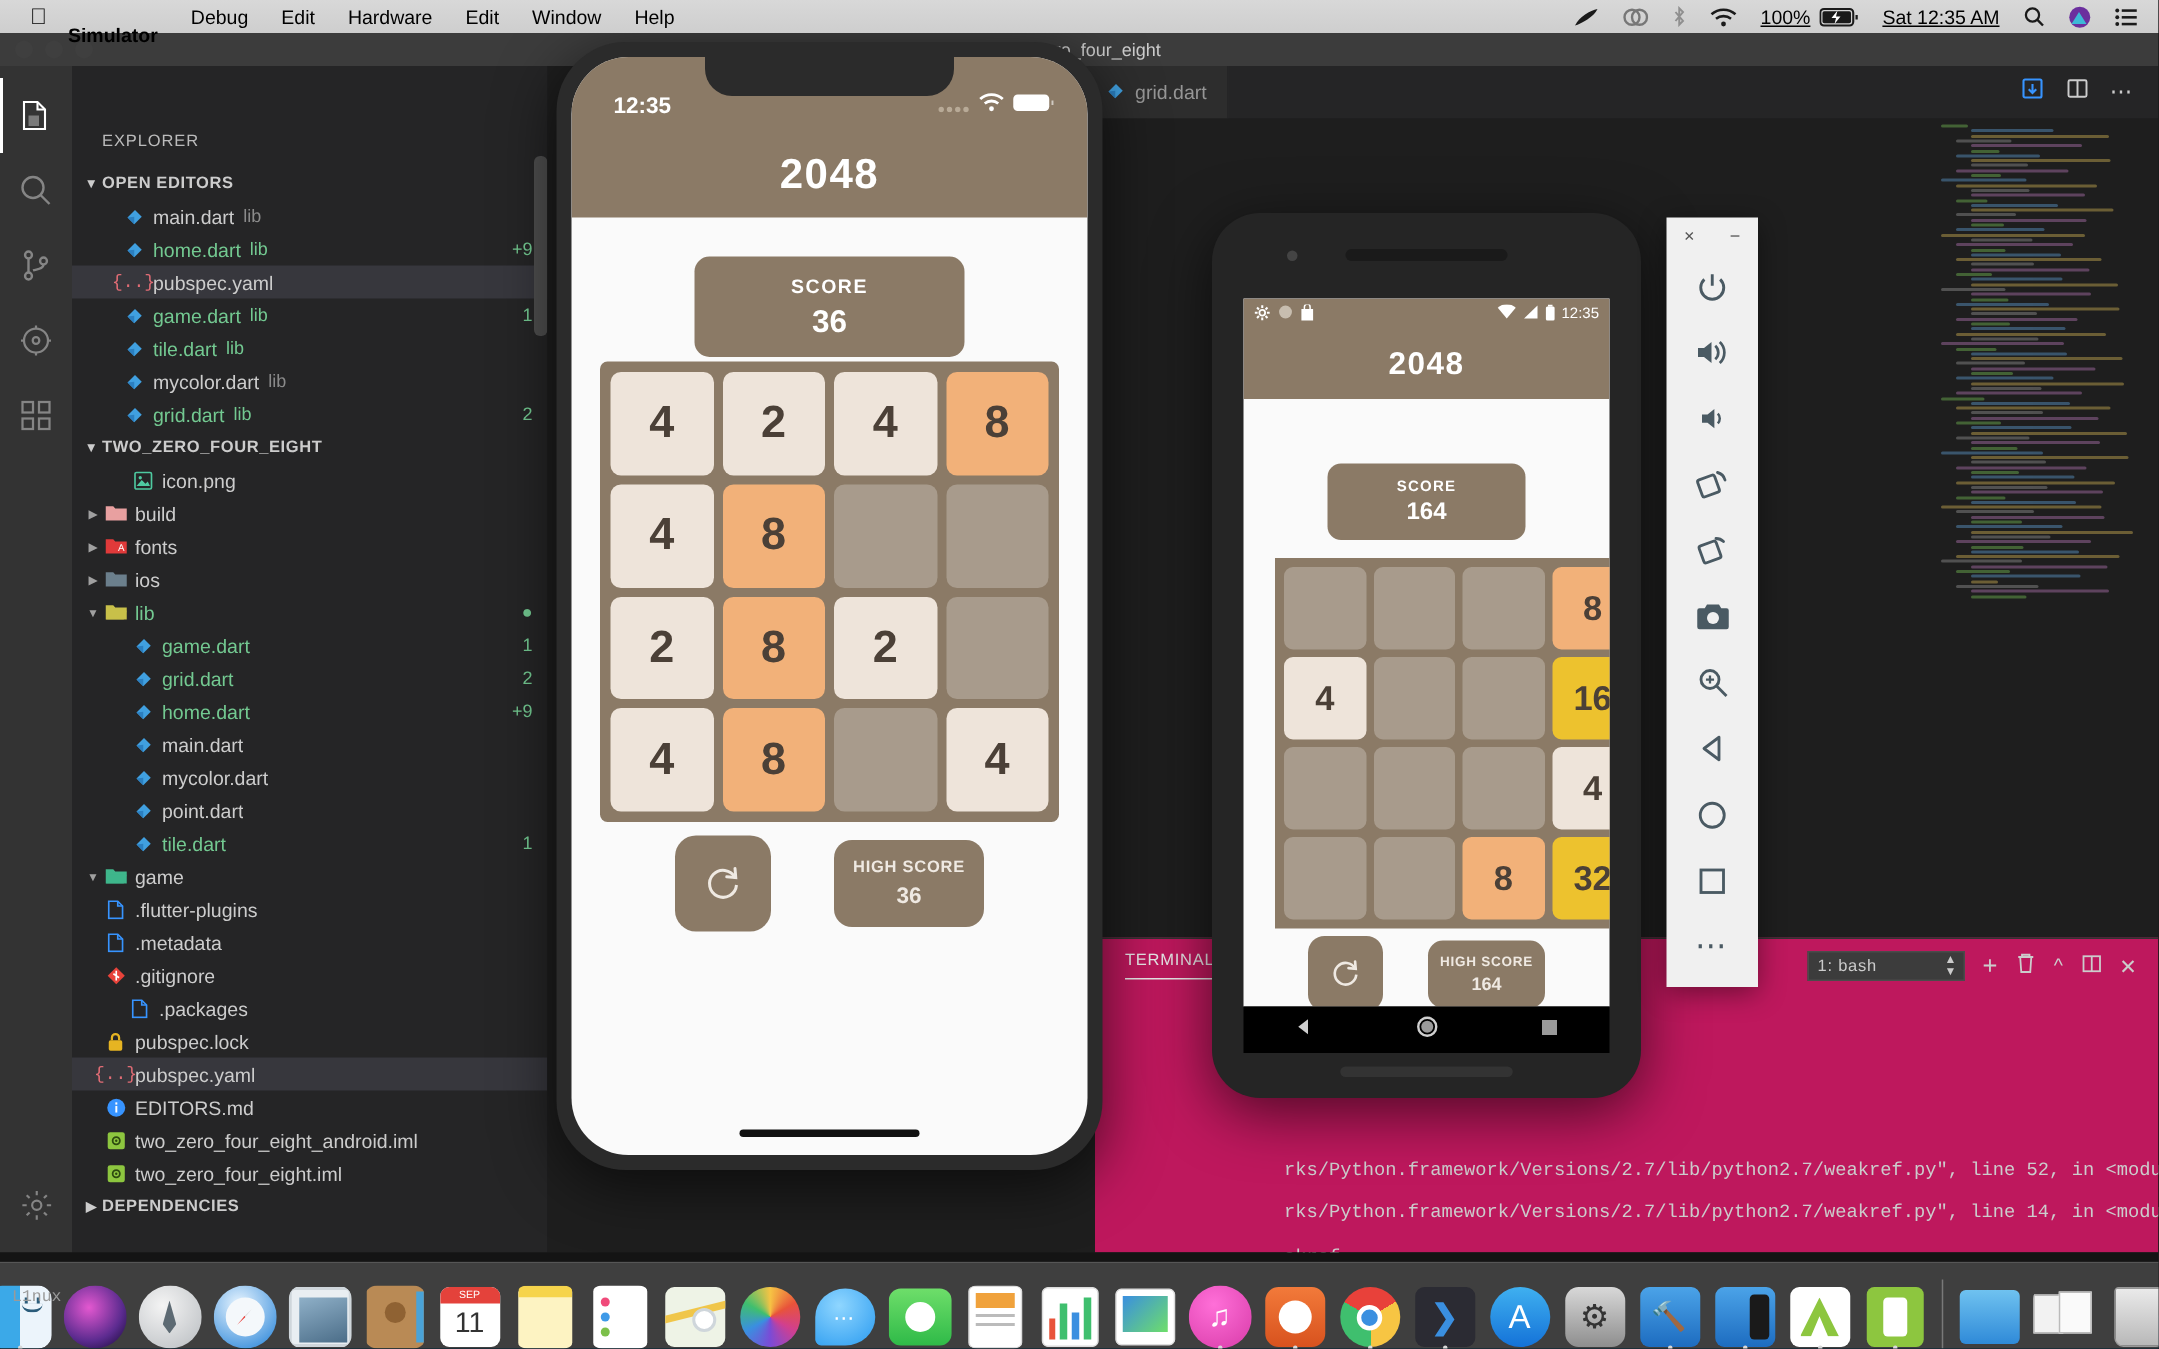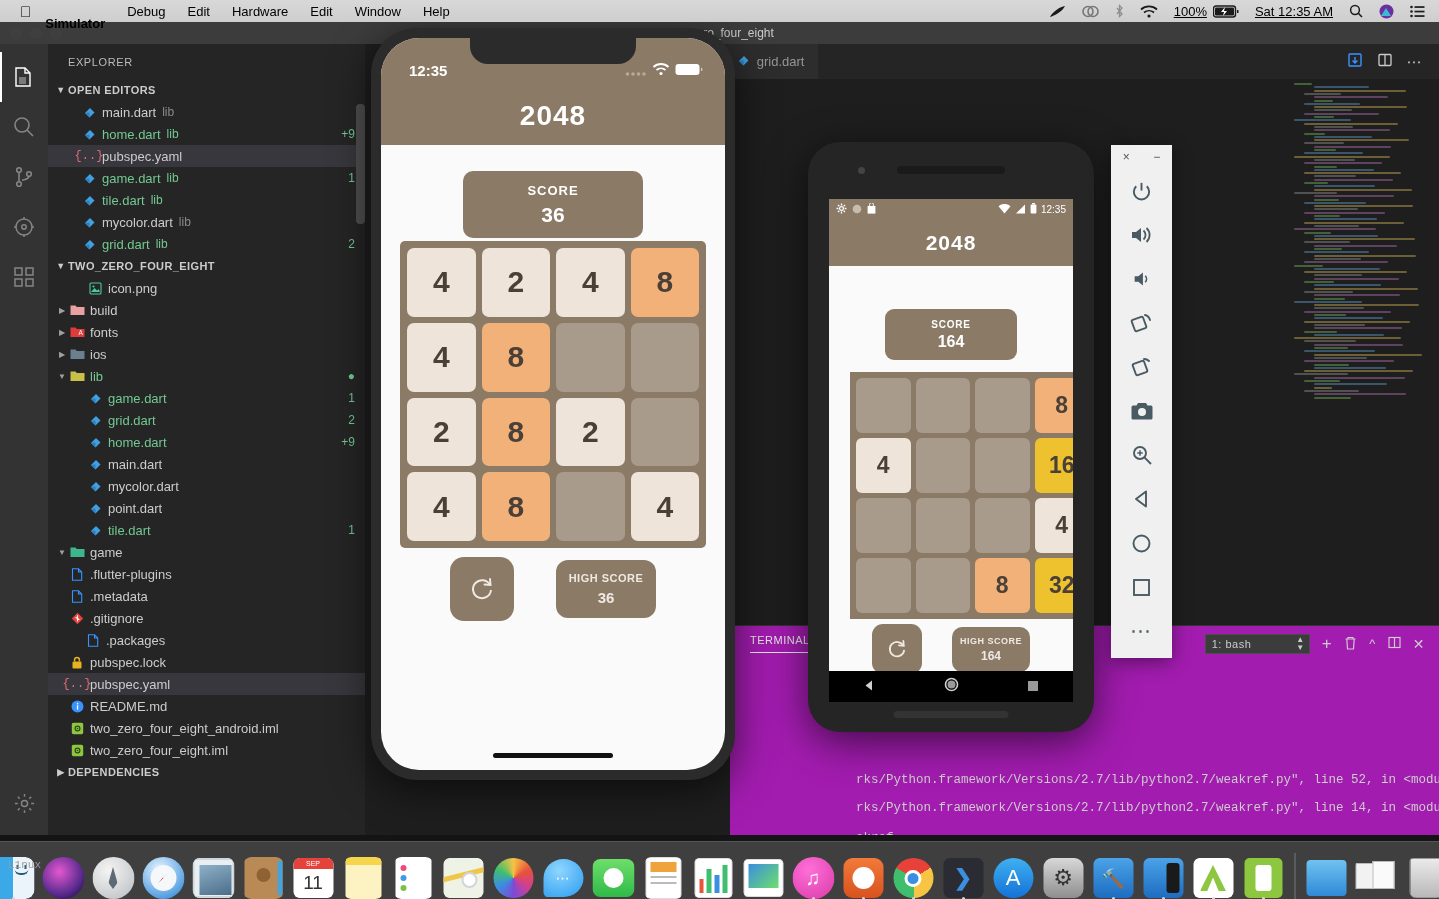--- a/index.html
+++ b/index.html
@@ -32,21 +32,21 @@
     padding-top:8px; }
   .act-ic { width:48px; height:50px; display:flex; align-items:center;
     justify-content:center; color:#858585; }
   .act-ic.active { color:#ffffff; box-shadow:inset 2px 0 0 #fff; }
   .act-bottom { margin-top:auto; padding-bottom:14px; }
 
   
   .explorer { position:absolute; left:48px; top:22px; width:317px; bottom:0;
     background:#252526; color:#cccccc; font-size:13px; overflow:hidden; }
   .exp-title { height:35px; display:flex; align-items:center; padding-left:20px;
-    font-size:11px; letter-spacing:.6px; color:#bbbbbb; }
+    font-size:11px; letter-spacing:.6px; color:#bbbbbb;margin-top:32px; }
   .section-hdr { height:22px; display:flex; align-items:center; font-size:11px;
     font-weight:bold; letter-spacing:.4px; color:#cccccc; padding-left:6px; }
   .section-hdr .tw { width:14px; text-align:center; font-size:9px; color:#cccccc; }
   .row { height:22px; display:flex; align-items:center; font-size:13px;
     color:#cccccc; position:relative; white-space:nowrap; }
   .row.sel { background:#37373d; }
   .row .tw { width:12px; text-align:center; font-size:8px; color:#a0a0a0; flex:0 0 12px; }
   .row .ic { width:18px; display:flex; justify-content:center; align-items:center;
     flex:0 0 18px; margin-right:4px; }
   .row .nm { overflow:hidden; text-overflow:ellipsis; }
@@ -67,21 +67,21 @@
     padding:0 16px; color:#cccccc; }
 
   .code { position:absolute; left:0; top:35px; right:0; bottom:0; background:#1e1e1e;
     font-family:"Liberation Mono", monospace; font-size:13px; color:#6A9955; }
   .codeline { position:absolute; white-space:pre; }
   .minimap { position:absolute; right:0; top:0; width:149px; height:330px; opacity:.85;}
   .mm-row { position:absolute; height:2px; border-radius:1px; }
 
   
   .term { position:absolute; left:365px; right:0; bottom:0; height:210px;
-    background:#a21caf; border-top:1px solid #333; }
+    background:#be185d; border-top:1px solid #333; }
   .term-hdr { height:35px; display:flex; align-items:center; color:#e7e7e7;
     font-size:11px; letter-spacing:.5px; padding-left:20px; }
   .term-hdr .tlabel { color:#e7e7e7; border-bottom:1px solid #e7e7e7; padding-bottom:6px;}
   .term-right { margin-left:auto; display:flex; align-items:center; gap:12px;
     padding-right:14px; color:#cccccc; }
   .term-select { background:#3c3c3c; color:#ccc; border:1px solid #4b4b4b;
     font-size:11px; height:20px; padding:0 18px 0 6px; display:flex; align-items:center;
     width:105px; position:relative;}
   .term-select .arr { position:absolute; right:4px; font-size:8px; line-height:1;}
   .term-body { position:absolute; left:0; right:0; top:35px; bottom:0;
@@ -606,21 +606,21 @@
           </div>
           <div class="row" style="padding-left: 8px;">
             <span class="tw"></span>
             <span class="ic">
               <svg width="13" height="13" viewBox="0 0 13 13">
                 <circle cx="6.5" cy="6.5" r="6" fill="#3794ff"></circle>
                 <rect x="5.9" y="5.3" width="1.3" height="4.4" fill="#fff"></rect>
                 <rect x="5.9" y="2.9" width="1.3" height="1.5" fill="#fff"></rect>
               </svg>
             </span>
-            <span class="nm">README.md</span>
+            <span class="nm">EDITORS.md</span>
           </div>
           <div class="row" style="padding-left: 8px;">
             <span class="tw"></span>
             <span class="ic">
               <svg width="13" height="13" viewBox="0 0 13 13">
                 <rect x="0.8" y="0.8" width="11.4" height="11.4" rx="1.6" fill="#8dc63f"></rect>
                 <circle cx="6.5" cy="6.5" r="2.4" fill="none" stroke="#2d4a10" stroke-width="1.2"></circle>
                 <circle cx="6.5" cy="6.5" r=".8" fill="#2d4a10"></circle>
               </svg>
             </span>

